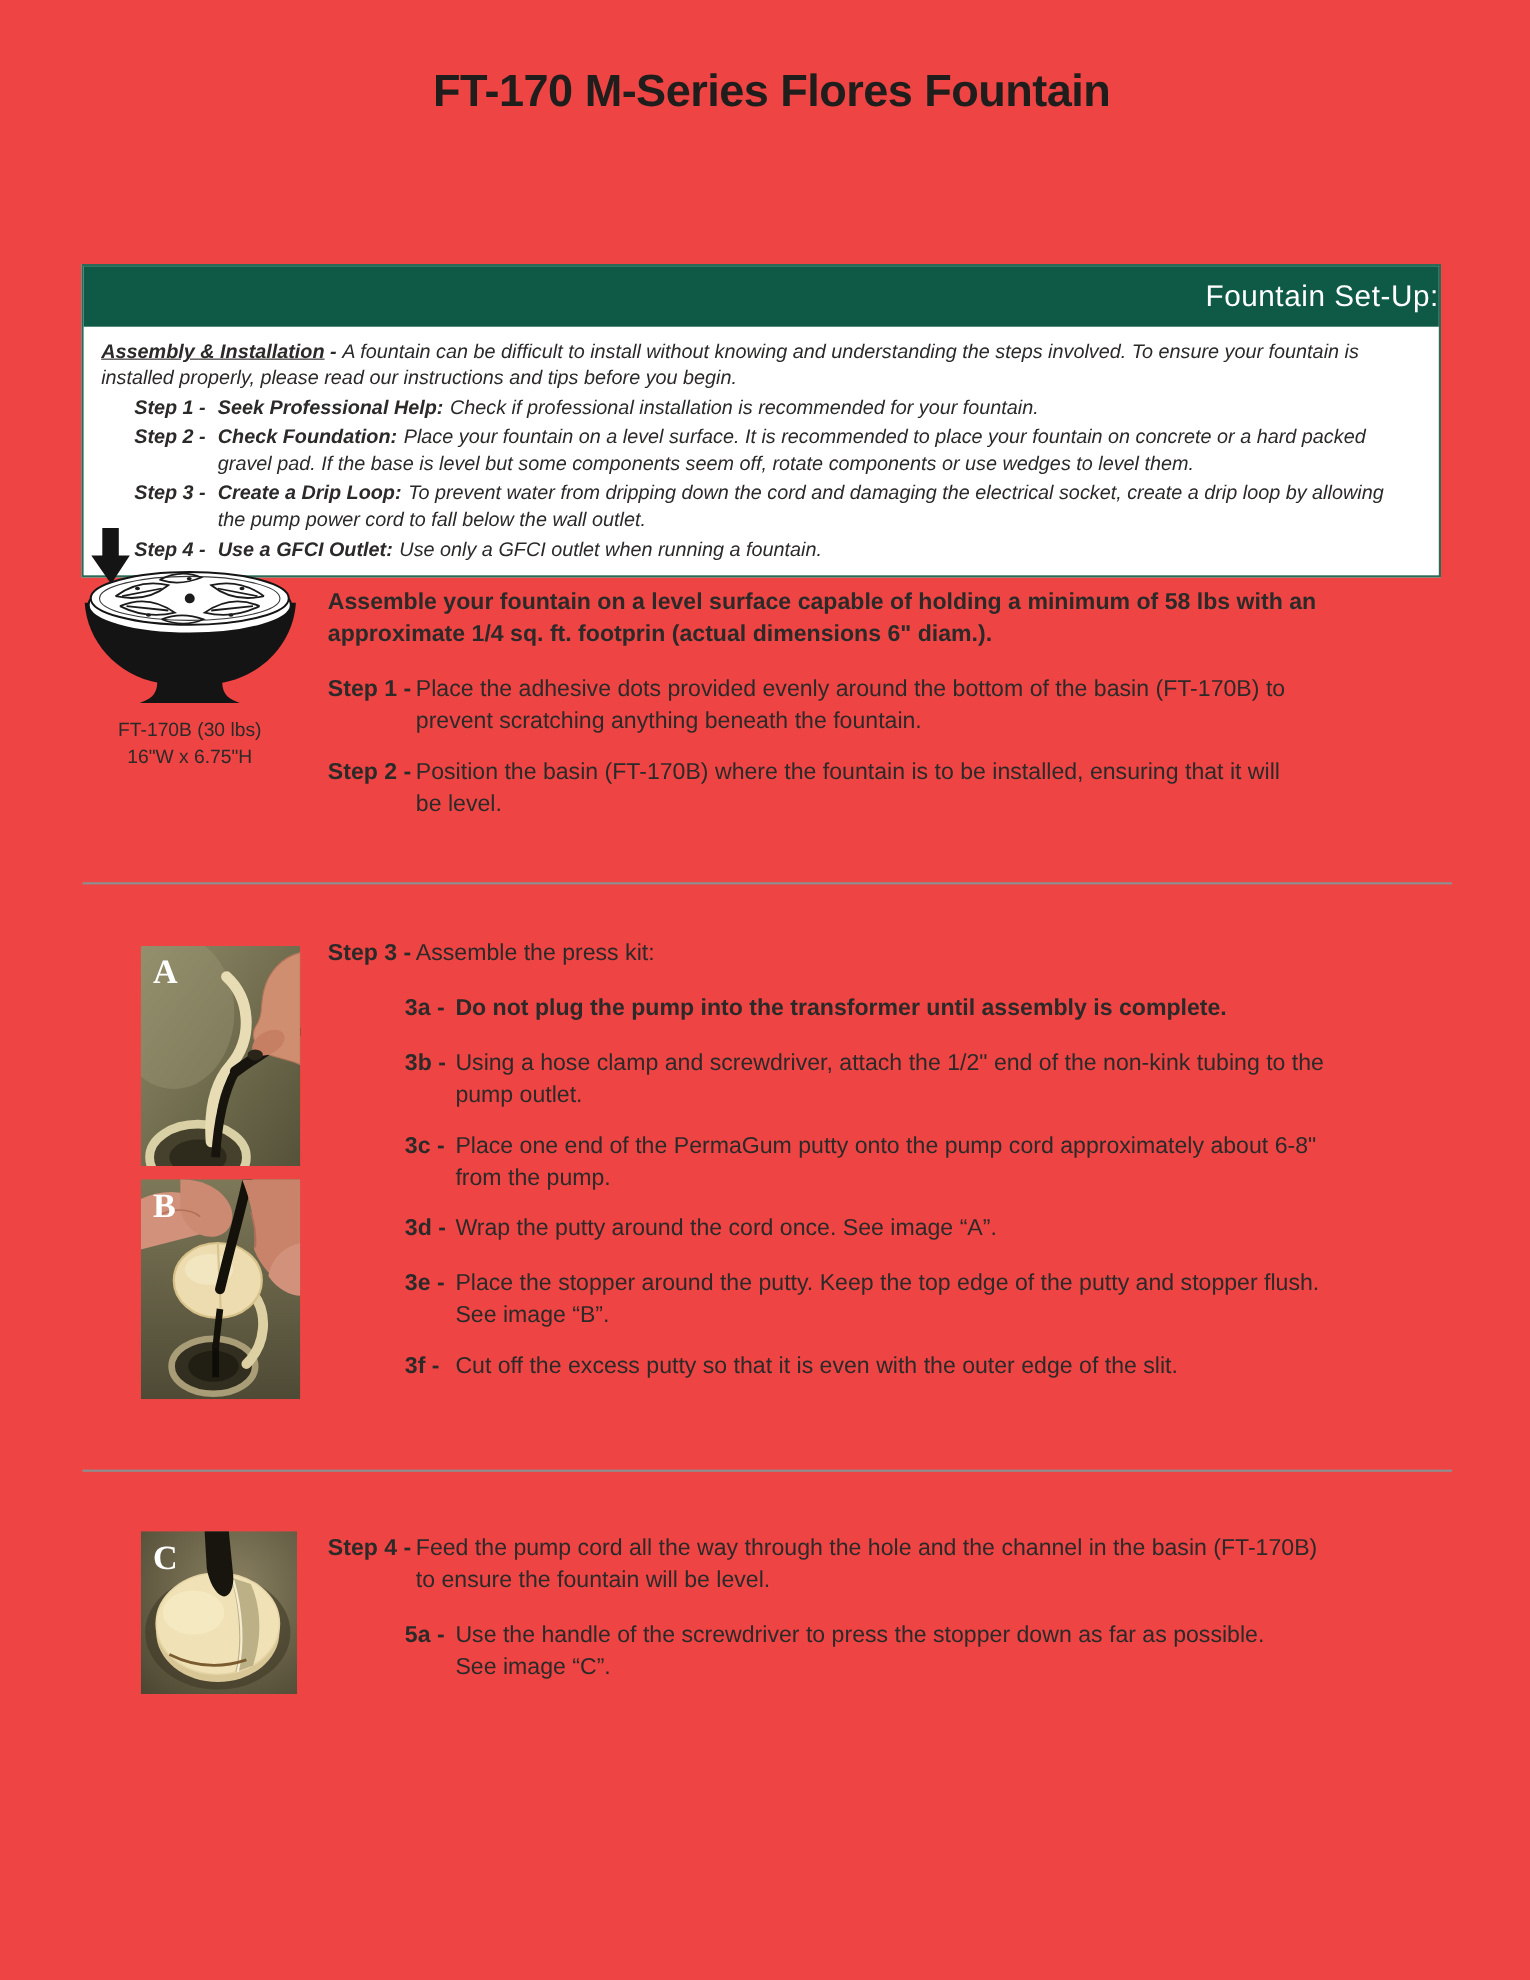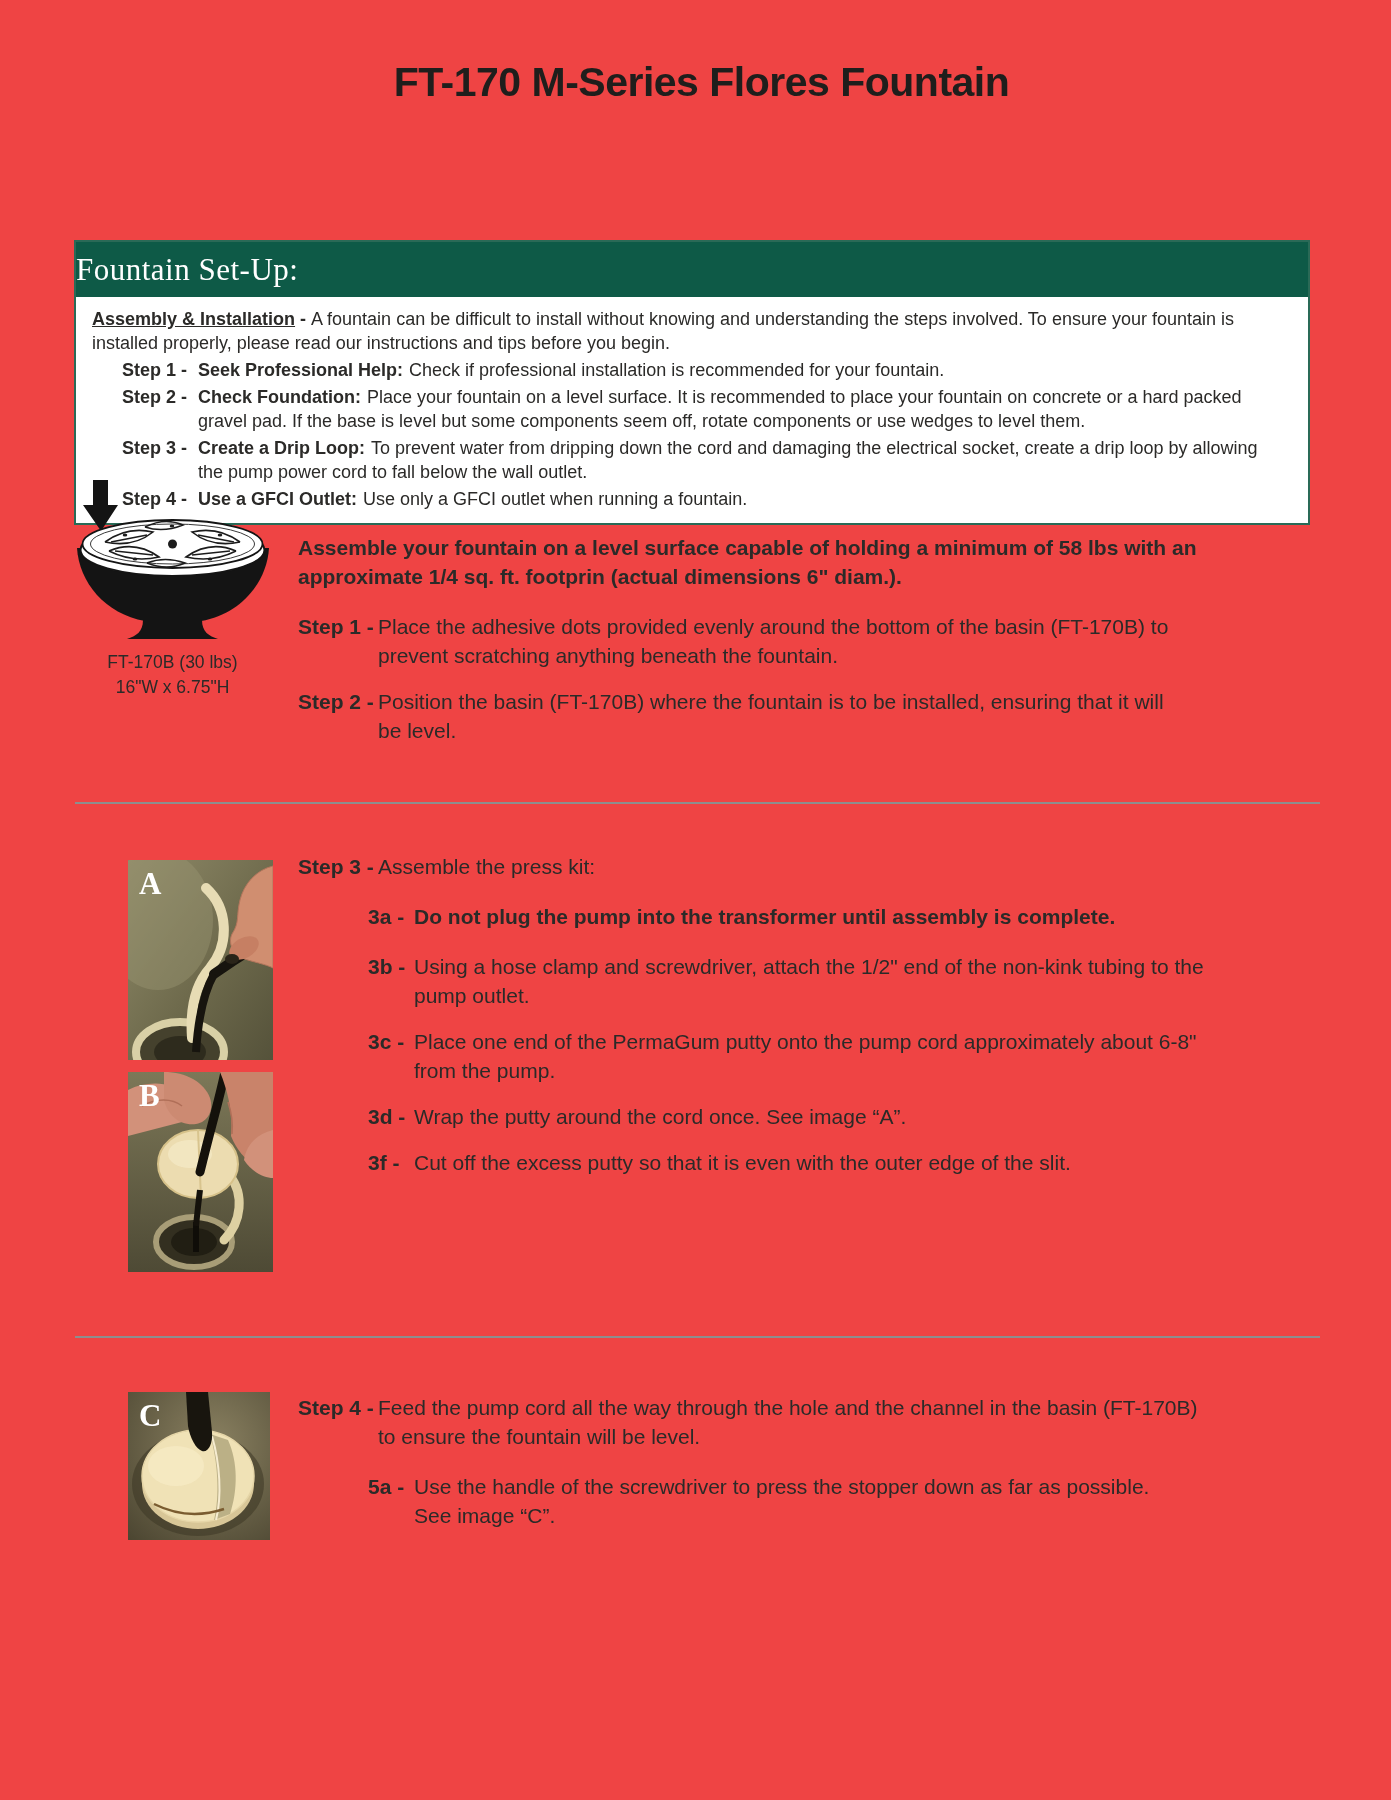--- a/index.html
+++ b/index.html
@@ -12,23 +12,23 @@
   .title-main  { font-size:41px; font-weight:bold; color:#1f1e1c; letter-spacing:-0.5px; line-height:48px; }
   .title-sub   { font-size:38px; font-weight:normal; color:#242220; line-height:46px; }
 
   
   .setup-box {
     position:absolute; left:74px; top:240px; width:1236px;
     border:2px solid #2a6a57; background:#ffffff; box-sizing:border-box;
   }
   .setup-header {
     background:#0e5a47; color:#ffffff; height:55px; line-height:55px;
-    text-align:left; font-size:31px; letter-spacing:0.5px;font-family:Liberation Serif, serif;
-  }
-  .setup-body { padding:10px 16px 12px 16px; font-size:18px; line-height:24px; color:#2b2a28; }
+    text-align:right; font-size:27px; letter-spacing:0.5px;
+  }
+  .setup-body { padding:10px 16px 12px 16px; font-size:18px; line-height:24px; color:#2b2a28;font-style:italic; }
   .setup-intro { margin-bottom:2px; }
   .setup-intro .lead { font-weight:bold; text-decoration:underline; }
   .setup-intro .dash { font-weight:bold; margin:0 5px; }
   .setup-steps { padding-left:30px; }
   .box-step { display:flex; margin-top:3px; }
   .box-step .lbl { font-weight:bold; flex:0 0 76px; }
   .box-step .bdy { flex:1; }
   .box-step .bdy b { margin-right:6px; }
   .prewrap { white-space:pre-line; }
 
@@ -235,20 +235,25 @@
       </div>
       <div class="sub-row mt17">
         <span class="lbl">3c -</span>
         <span class="bdy prewrap">Place one end of the PermaGum putty onto the pump cord approximately about 6-8"
 from the pump.</span>
       </div>
       <div class="sub-row mt17">
         <span class="lbl">3d -</span>
         <span class="bdy prewrap">Wrap the putty around the cord once. See image “A”.</span>
       </div>
+      <div class="sub-row mt21">
+        <span class="lbl">3e -</span>
+        <span class="bdy prewrap">Place the stopper around the putty. Keep the top edge of the putty and stopper flush.
+See image “B”.</span>
+      </div>
       <div class="sub-row mt17">
         <span class="lbl">3f -</span>
         <span class="bdy prewrap">Cut off the excess putty so that it is even with the outer edge of the slit.</span>
       </div>
     </div>
   </div>
 
   <div class="divider" style="top:1336px;"></div>
 
   <div class="section-final">

